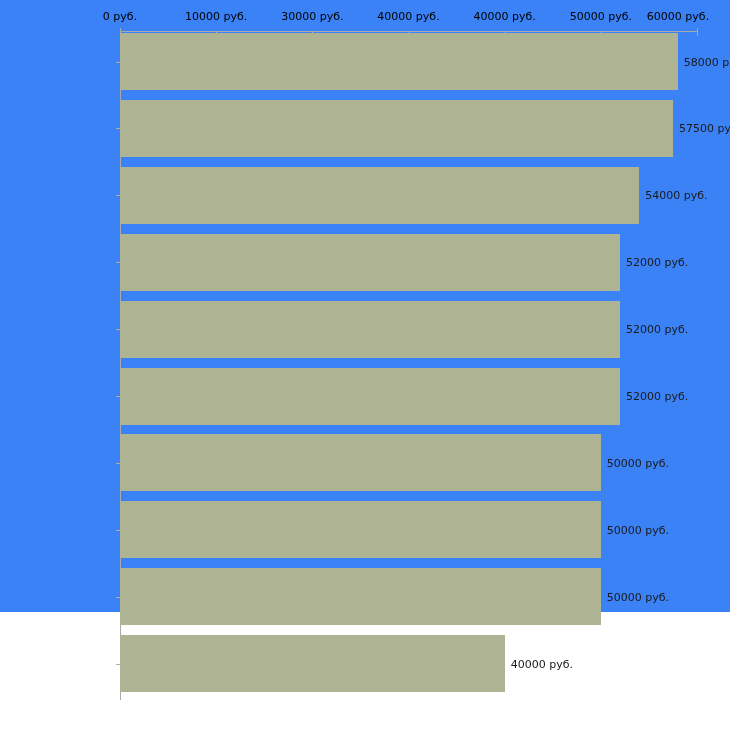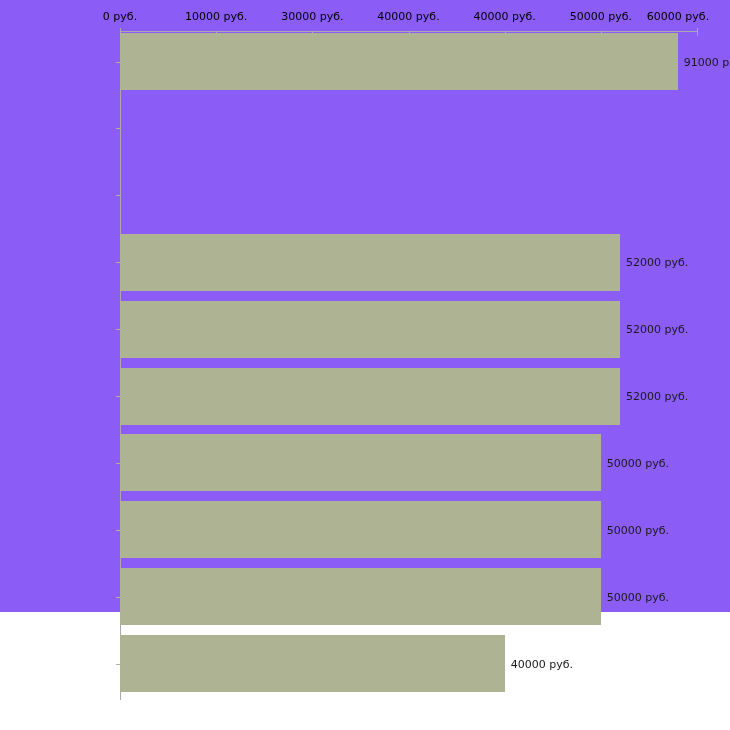--- a/index.html
+++ b/index.html
@@ -12,21 +12,21 @@
     height: 730px;
     font-family: "DejaVu Sans", sans-serif;
     color: #000000;
     overflow: hidden;
   }
 
   #chart-root {
     position: relative;
     width: 730px;
     height: 612px;
-    background: #8b5cf6;
+    background: #3b82f6;
   }
 
   
   #x-axis {
     position: absolute;
     left: 120px;
     top: 31px;
     width: 577px;
     height: 1px;
     background: #a9a9a9;
@@ -136,21 +136,29 @@
       <div class="y-tick" style="top: 365px;"></div>
       <div class="y-tick" style="top: 431.9px;"></div>
       <div class="y-tick" style="top: 498.8px;"></div>
       <div class="y-tick" style="top: 565.7px;"></div>
       <div class="y-tick" style="top: 632.6px;"></div>
     </div>
 
   <div id="plot">
       <div class="bar-row" style="top: 2px; width: 577px;">
         <div class="bar" style="width: 557.767px;"></div>
-        <div class="bar-value" style="left: 557.767px;">91000 р</div>
+        <div class="bar-value" style="left: 557.767px;">58000 р</div>
+      </div>
+      <div class="bar-row" style="top: 68.9px; width: 577px;">
+        <div class="bar" style="width: 552.958px;"></div>
+        <div class="bar-value" style="left: 552.958px;">57500 ру</div>
+      </div>
+      <div class="bar-row" style="top: 135.8px; width: 577px;">
+        <div class="bar" style="width: 519.3px;"></div>
+        <div class="bar-value" style="left: 519.3px;">54000 руб.</div>
       </div>
       <div class="bar-row" style="top: 202.7px; width: 577px;">
         <div class="bar" style="width: 500.067px;"></div>
         <div class="bar-value" style="left: 500.067px;">52000 руб.</div>
       </div>
       <div class="bar-row" style="top: 269.6px; width: 577px;">
         <div class="bar" style="width: 500.067px;"></div>
         <div class="bar-value" style="left: 500.067px;">52000 руб.</div>
       </div>
       <div class="bar-row" style="top: 336.5px; width: 577px;">

